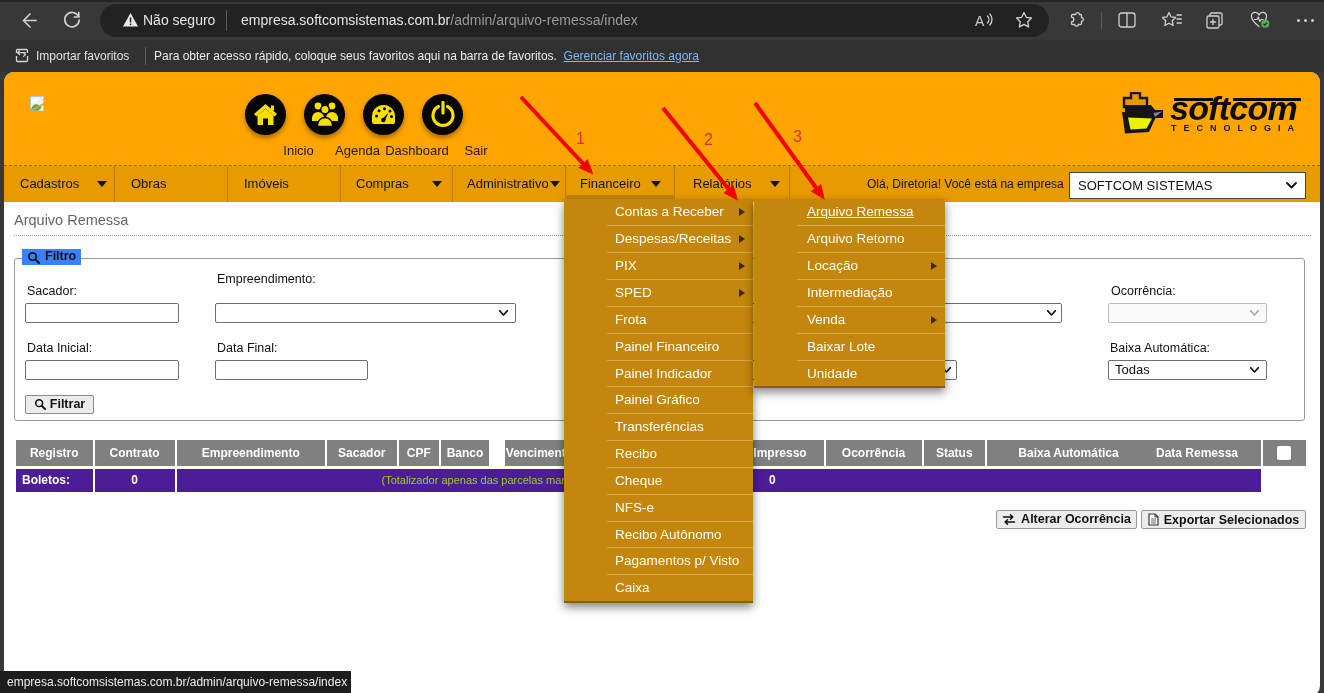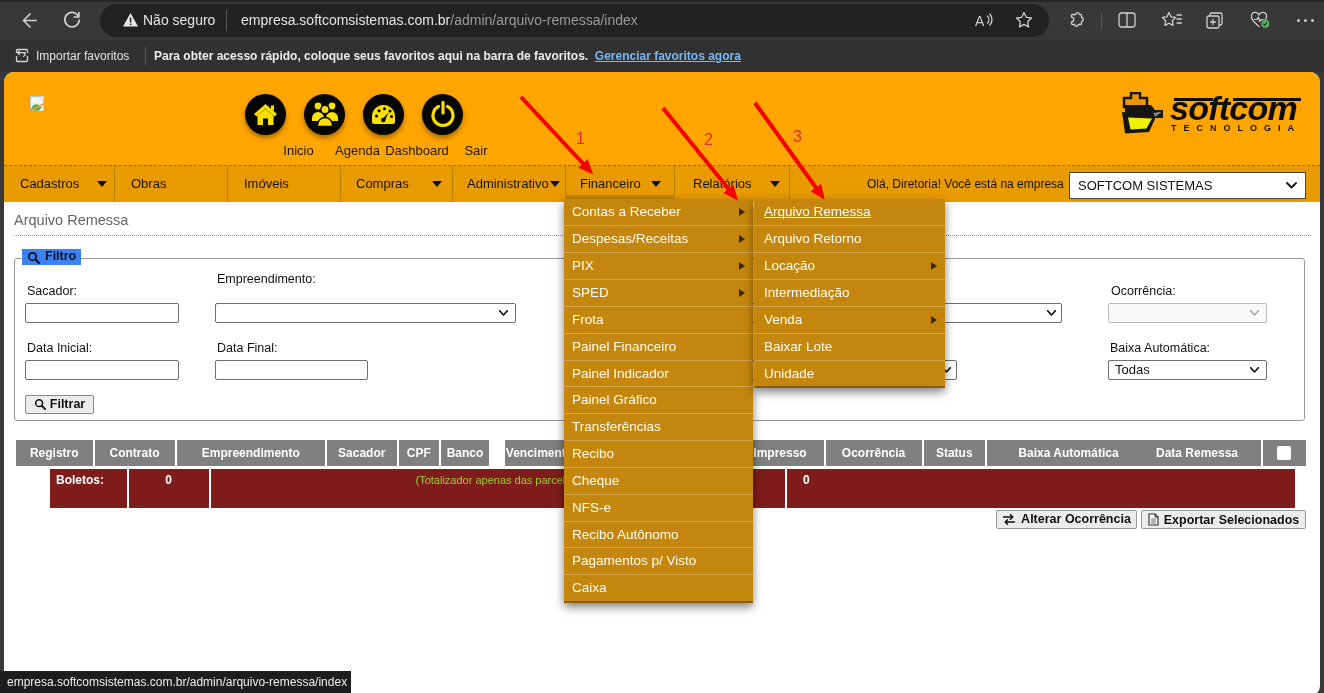--- a/index.html
+++ b/index.html
@@ -21,23 +21,23 @@
 .msep { top:94px; width:1px; height:36px; background:#b77c00; }
 .mitem { top:94px; height:36px; line-height:36px; font-size:13px; color:#131313; }
 .mtri { width:0; height:0; border-left:5px solid transparent; border-right:5px solid transparent; border-top:6px solid #111; top:109px; }
 
 .lbl { font-size:12.5px; color:#111;text-align:center; }
 .inp { background:#fff; border:1px solid #6e6e6e; border-radius:2px; height:20px; }
 .sel { background:#fff; border:1px solid #6e6e6e; border-radius:2px; height:20px; font-size:13px; color:#111; padding-left:6px; line-height:18px; }
 .chev { position:absolute; right:7px; top:6px; width:9px; height:6px; }
 .gbtn { background:#ececec; border:1px solid #8a8a8a; border-radius:2px; font-weight:bold; font-size:12.5px; color:#111; text-align:center; }
 .thc { position:absolute; top:368px; height:26px; background:#808080; color:#fff; font-weight:bold; font-size:12px; text-align:center; line-height:26px; overflow:hidden; }
-.tr2 { position:absolute; top:397px; height:39px; background:#7f1d1d; color:#fff; font-weight:bold; font-size:12px; text-align:center; line-height:23px;margin-left:34px; }
-
-.menu { background:#c4860c; box-shadow:0 4px 9px rgba(0,0,0,0.5); }
+.tr2 { position:absolute; top:397px; height:23px; background:#4c1d95; color:#fff; font-weight:bold; font-size:12px; text-align:center; line-height:23px; }
+
+.menu { background:#c4860c; box-shadow:0 4px 9px rgba(0,0,0,0.5);padding-left:43px; }
 .menu .mi { position:relative; height:26.85px; line-height:25.8px; color:#fffdf5; font-size:13.5px; padding-left:8px; border-top:1px solid rgba(255,255,255,0.28); }
 .menu .mi:first-child { border-top:none; }
 .mi .sub { position:absolute; right:8px; top:9px; width:0; height:0; border-top:4px solid transparent; border-bottom:4px solid transparent; border-left:6px solid #3a2a00; }
 </style>
 </head>
 <body>
 
 <div id="toolbar" class="abs">
   <div class="topline abs"></div>
   <svg class="abs" style="left:19px;top:11px" width="19" height="19" viewBox="0 0 19 19">
@@ -101,21 +101,21 @@
   </div>
 </div>
 
 <div id="favbar" class="abs">
   <svg class="abs" style="left:15px;top:8px" width="18" height="16" viewBox="0 0 18 16">
       <path d="M1.5 5 V2.5 a1 1 0 0 1 1 -1 h9 a1 1 0 0 1 1 1 V5 M1.5 8 v4.5 a1 1 0 0 0 1 1 h9 a1 1 0 0 0 1 -1 V8" stroke="#d6d6d6" stroke-width="1.3" fill="none"></path>
       <path d="M4.5 6.5 l-2 -1.8 2 -1.8 M8.5 4.8 l2 1.8 -2 1.8 M2.8 4.7 h7.5" stroke="#d6d6d6" stroke-width="1.2" fill="none" stroke-linejoin="round" stroke-linecap="round"></path>
     </svg>
   <div class="abs" style="left:36px;top:9px;font-size:12px;color:#e2e2e2">Importar favoritos</div>
   <div class="abs" style="left:145px;top:7px;width:1px;height:18px;background:#5a5a5a"></div>
-  <div class="abs" style="left:154px;top:9px;font-size:12px;font-weight:bold;color:#ececec">Para obter acesso rápido, coloque seus favoritos aqui na barra de favoritos.&nbsp; <a style="color:#7cb8f2;text-decoration:underline">Gerenciar favoritos agora</a></div>
+  <div class="abs" style="left:154px;top:9px;font-size:12px;font-weight:normal;color:#ececec">Para obter acesso rápido, coloque seus favoritos aqui na barra de favoritos.&nbsp; <a style="color:#7cb8f2;text-decoration:underline">Gerenciar favoritos agora</a></div>
 </div>
 
 <div id="page" class="abs">
   <div id="header" class="abs">
 
     <svg class="abs" style="left:25px;top:23px" width="17" height="17" viewBox="0 0 17 17">
         <rect x="1.5" y="1.5" width="13" height="14" fill="#eef3f8" stroke="#b9c6d0" stroke-width="1"></rect>
         <path d="M10.5 1.5 h4 v4 z" fill="#fff" stroke="#b9c6d0" stroke-width="0.8"></path>
         <path d="M3.5 5.5 a2 1.6 0 0 1 4 0 a1.6 1.3 0 0 1 1.6 1.4 h-7 a1.6 1.6 0 0 1 1.4 -1.4 z" fill="#fff"></path>
         <path d="M1.8 14.5 c2 -5 5 -6.5 8 -4.5 l3 2.5 v3 h-11 z" fill="#57aa3e"></path>

